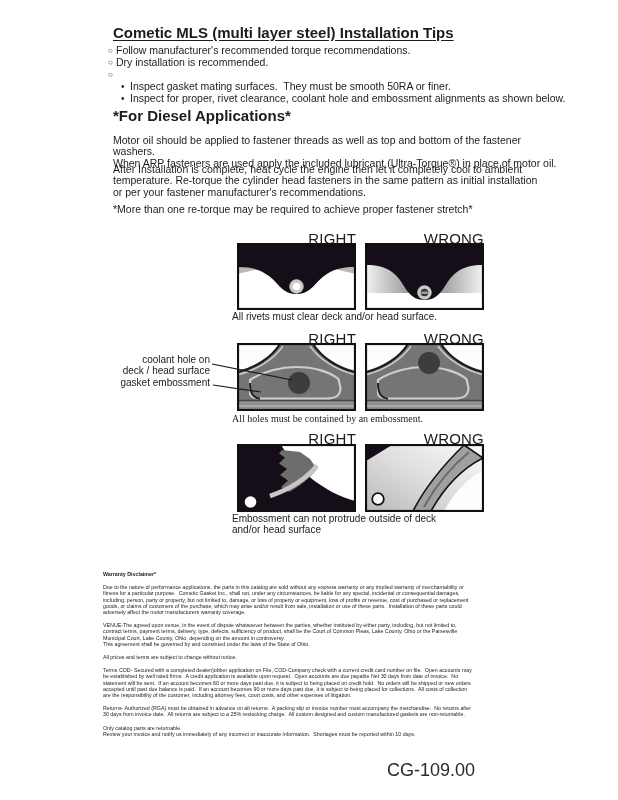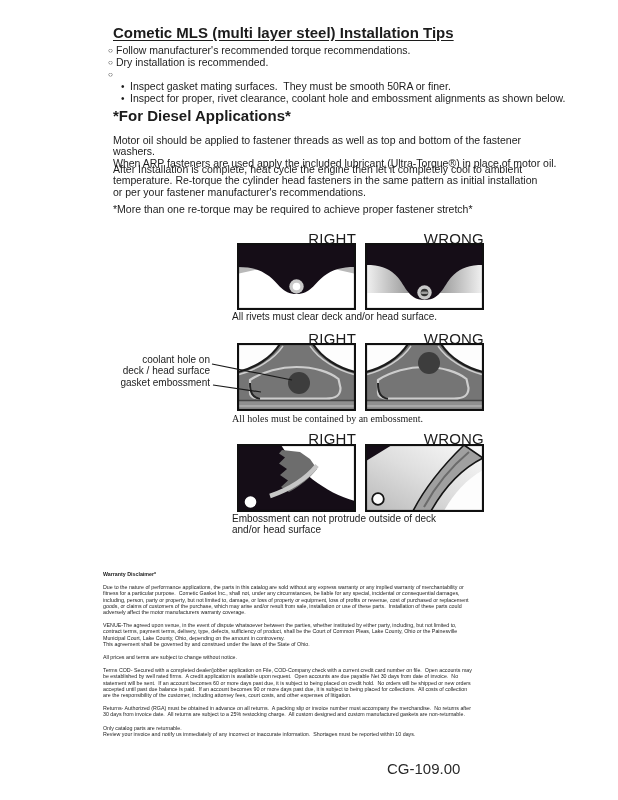--- a/index.html
+++ b/index.html
@@ -38,21 +38,21 @@
   .caption{left:232px;font-size:10px;line-height:10.6px;}
   .cap1{top:312px;}
   .cap2{top:414px;font-family:Liberation Serif, serif;}
   .cap3{top:514px;width:230px;}
   .callout{left:100px;width:110px;text-align:right;font-size:10px;line-height:11.2px;}
   .co1{top:346px;margin-top:8px;}
   .co2{top:377px;}
   .legal{left:103px;top:571px;width:437px;font-size:5.3px;line-height:6.2px;}
   .legal .lp{margin:0 0 7px 0;}
   .legal .lh{font-weight:bold;margin:0 0 7px 0;}
-  .footer-code{left:387px;top:760px;font-size:15px;color:#2a2a2a;}
+  .footer-code{left:387px;top:760px;font-size:18px;color:#2a2a2a;}
   svg{display:block;}
 </style>
 </head>
 <body>
 
 <div class="page">
 
   <div class="abs title">Cometic MLS (multi layer steel) Installation Tips</div>
 
   <div class="abs tips">

